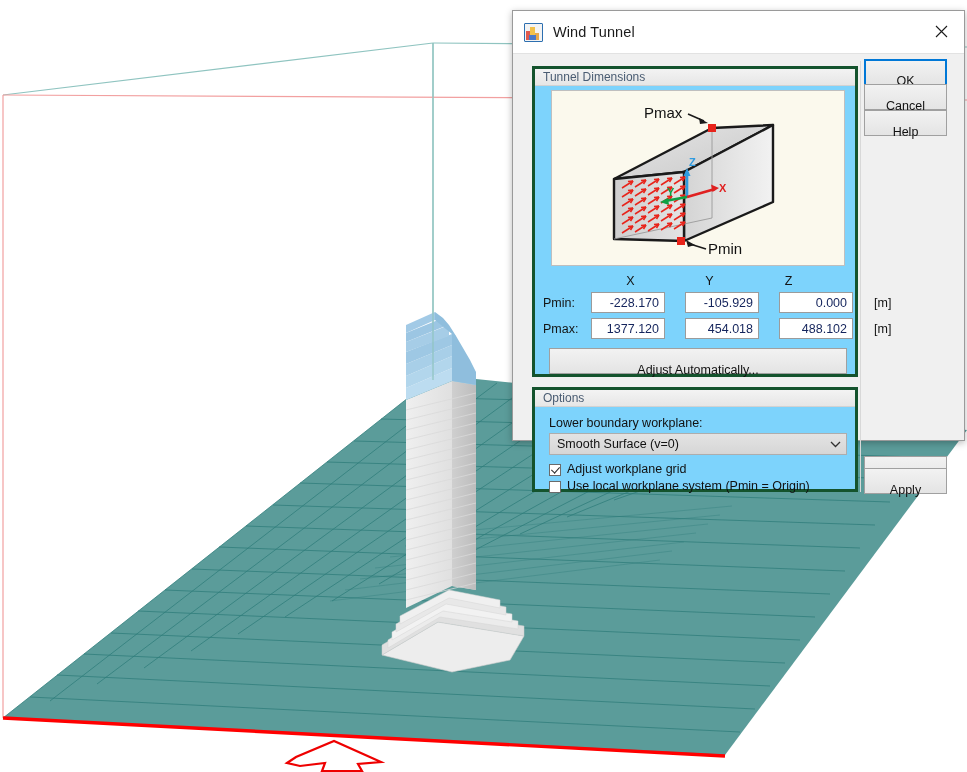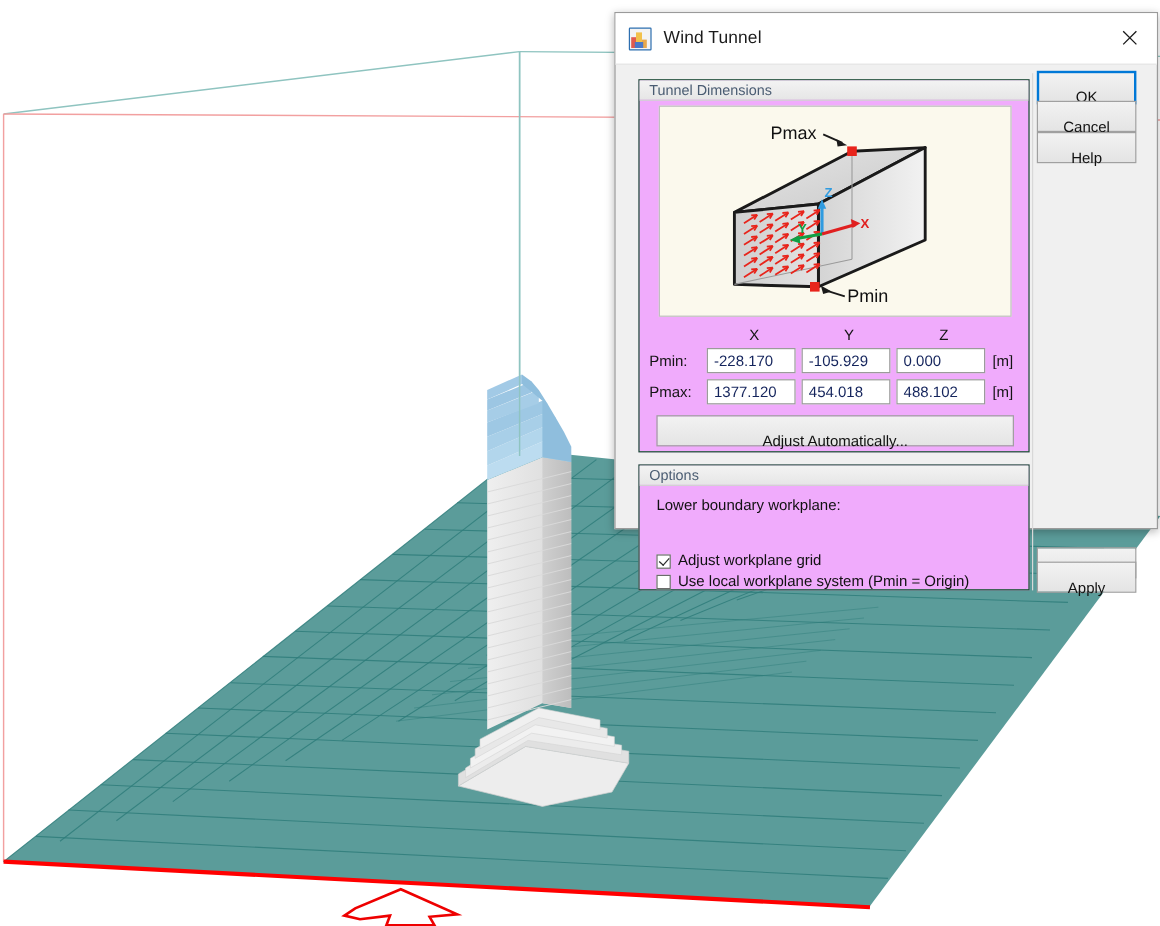--- a/index.html
+++ b/index.html
@@ -81,22 +81,22 @@
     right: 0; top: 0;
     width: 46px; height: 41px;
     display: flex; align-items: center; justify-content: center;
     cursor: default;
   }
   #close-btn svg { display: block; }
 
   
   .group {
     position: absolute;
-    background: #f0abfc;
-    border: 1px solid #14532d;
+    background: #7dd3fc;
+    border: 3px solid #14532d;
     box-sizing: border-box;
   }
   .group-header {
     height: 17px;
     background: linear-gradient(to bottom, #f3f3f3 0%, #e6e6e6 100%);
     border-bottom: 1px solid #d2d2d2;
     font-size: 12px;
     color: #4a5c72;
     padding: 1px 0 0 8px;
     box-sizing: border-box;
@@ -142,26 +142,27 @@
     margin-bottom: 1px;
   }
   .crow .rlabel {
     width: 48px; flex: none;
     font-size: 12.5px;
     color: #141414;
   }
   .cfield {
     width: 74px; flex: none;
     height: 21px;
-    margin-right: 5px;
+    margin-right: 20px;
     border: 1px solid #9b9b9b;
     background: #ffffff;
     box-sizing: border-box;
     font-size: 12.5px;
     color: #14245c;
+    text-align: right;
     padding: 0 5px;
     line-height: 19px;
     font-family: "Liberation Sans", sans-serif;
   }
   .unit {
     font-size: 12.5px;
     color: #141414;
     margin-left: 1px;
   }
 
@@ -589,20 +590,28 @@
       </div>
 
       <button class="btn" id="btn-adjust">Adjust Automatically...</button>
     </div>
 
     <div class="group" id="group-opts">
       <div class="group-header">Options</div>
 
       <div id="opt-label">Lower boundary workplane:</div>
 
+      <div id="combo">
+        <span class="cval">Smooth Surface (v=0)</span>
+        <span class="carrow">
+          <svg width="11" height="8" viewBox="0 0 11 8">
+            <path d="M1,2 L5.5,6.5 L10,2" stroke="#303030" stroke-width="1.3" fill="none"></path>
+          </svg>
+        </span>
+      </div>
 
       <label class="cbrow" id="cb1">
         <span class="cbox checked"></span>
         <span>Adjust workplane grid</span>
       </label>
 
       <label class="cbrow" id="cb2">
         <span class="cbox"></span>
         <span>Use local workplane system (Pmin = Origin)</span>
       </label>

